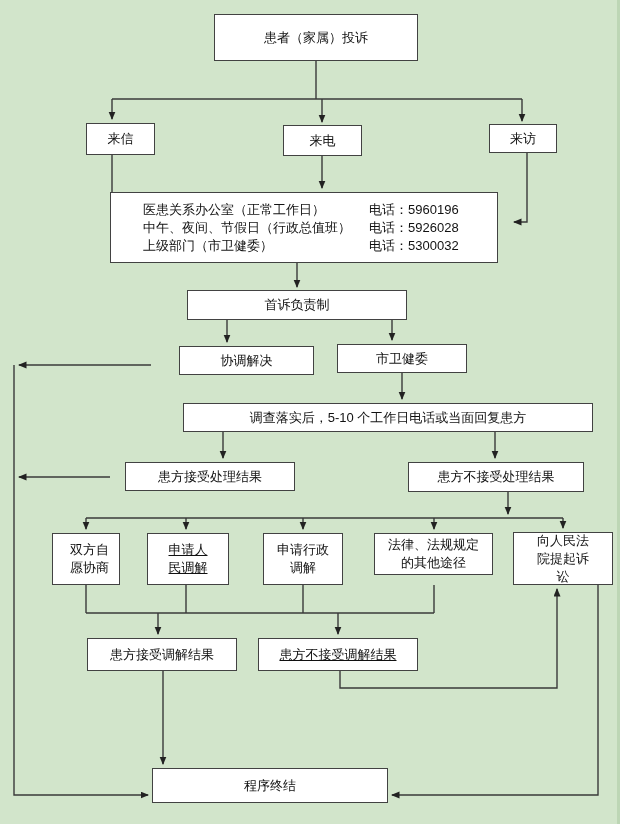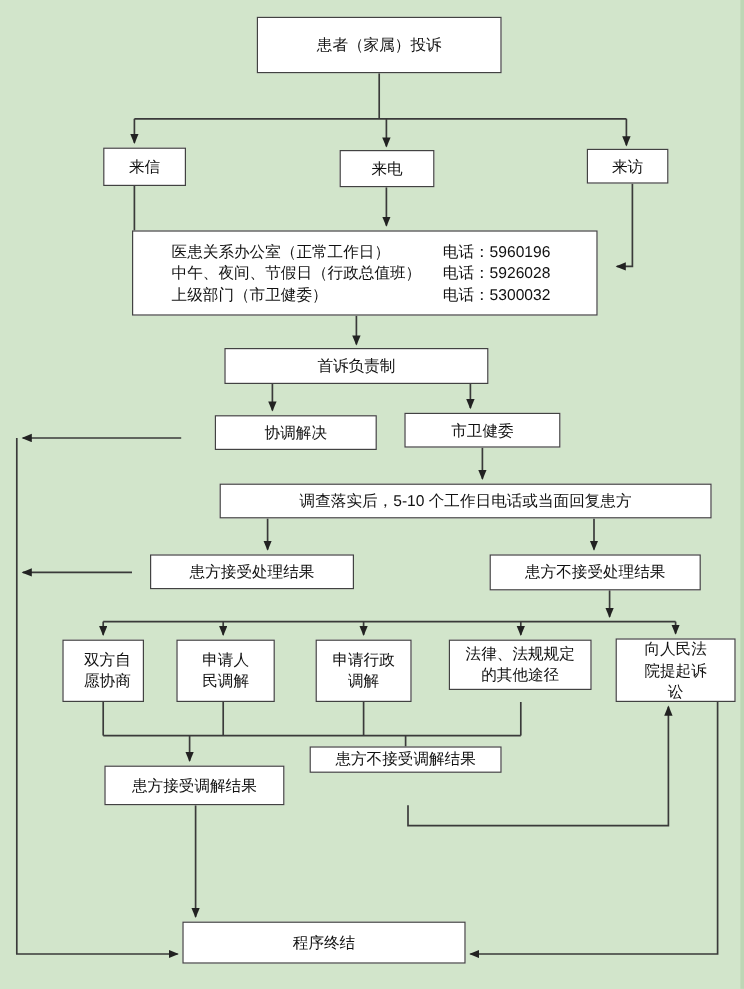--- a/index.html
+++ b/index.html
@@ -108,28 +108,28 @@
   <div class="box" style="left:337px;top:344px;width:130px;height:29px;">市卫健委</div>
 
   <div class="box" style="left:183px;top:403px;width:410px;height:29px;">调查落实后，5-10 个工作日电话或当面回复患方</div>
 
   <div class="box" style="left:110px;top:462px;width:170px;height:29px;margin-left:15px;">患方接受处理结果</div>
 
   <div class="box" style="left:408px;top:462px;width:176px;height:30px;">患方不接受处理结果</div>
 
   <div class="box" style="left:52px;top:533px;width:68px;height:52px;padding:0 10px;text-align:right;">双方自愿协商</div>
 
-  <div class="box" style="left:147px;top:533px;width:82px;height:52px;padding:0 20px;">申请人民调解</div>
+  <div class="box" style="left:147px;top:533px;width:82px;height:52px;padding:0 20px;text-decoration:underline;">申请人民调解</div>
 
   <div class="box" style="left:263px;top:533px;width:80px;height:52px;padding:16px 12px;">申请行政调解</div>
 
   <div class="box" style="left:374px;top:533px;width:119px;height:42px;padding:0 9px;">法律、法规规定的其他途径</div>
 
   <div class="box" style="left:513px;top:532px;width:100px;height:53px;padding:0 20px;">向人民法院提起诉讼</div>
 
   <div class="box" style="left:87px;top:638px;width:150px;height:33px;">患方接受调解结果</div>
 
-  <div class="box" style="left:258px;top:622px;width:160px;height:22px;">患方不接受调解结果</div>
+  <div class="box" style="left:258px;top:638px;width:160px;height:33px;text-decoration:underline;">患方不接受调解结果</div>
 
   <div class="box" style="left:152px;top:768px;width:236px;height:35px;">程序终结</div>
 
   <div class="edge-shade"></div>
 </div>
 
 </body></html>

